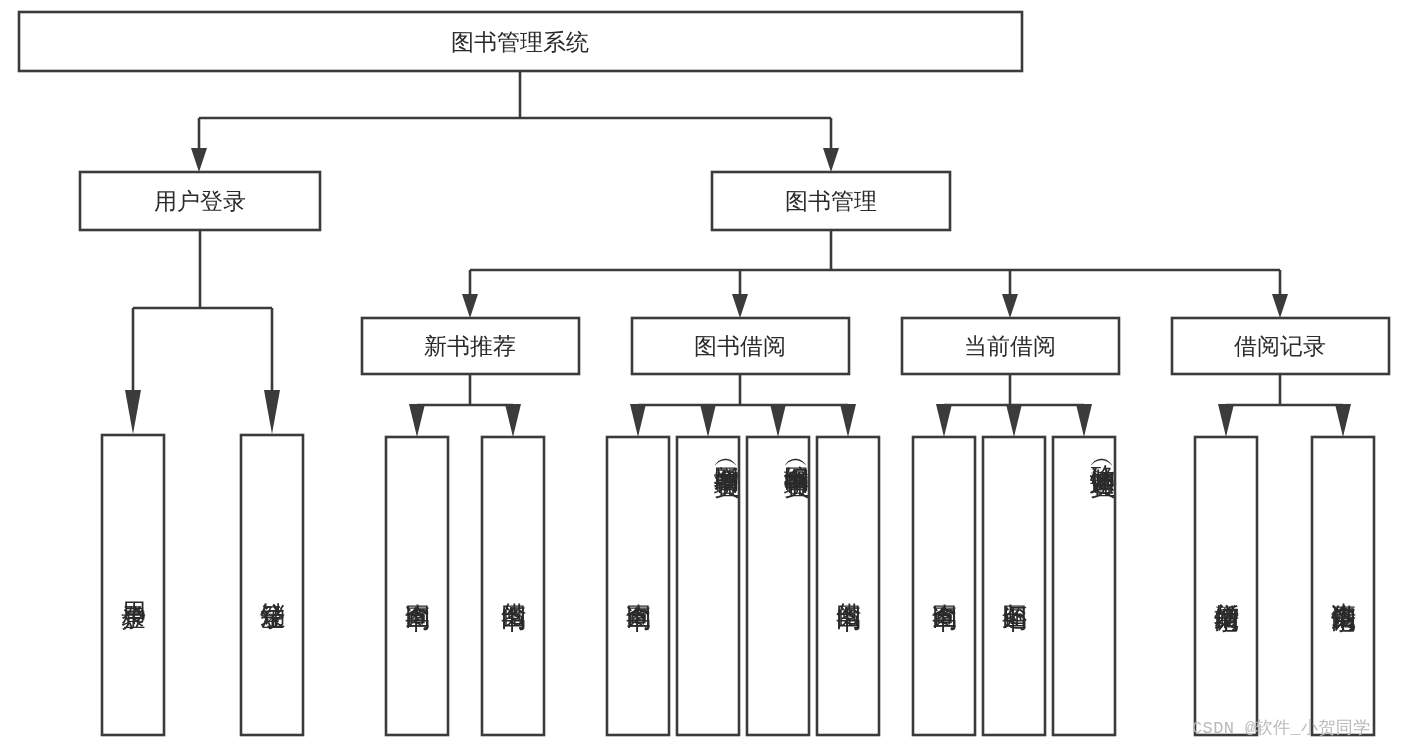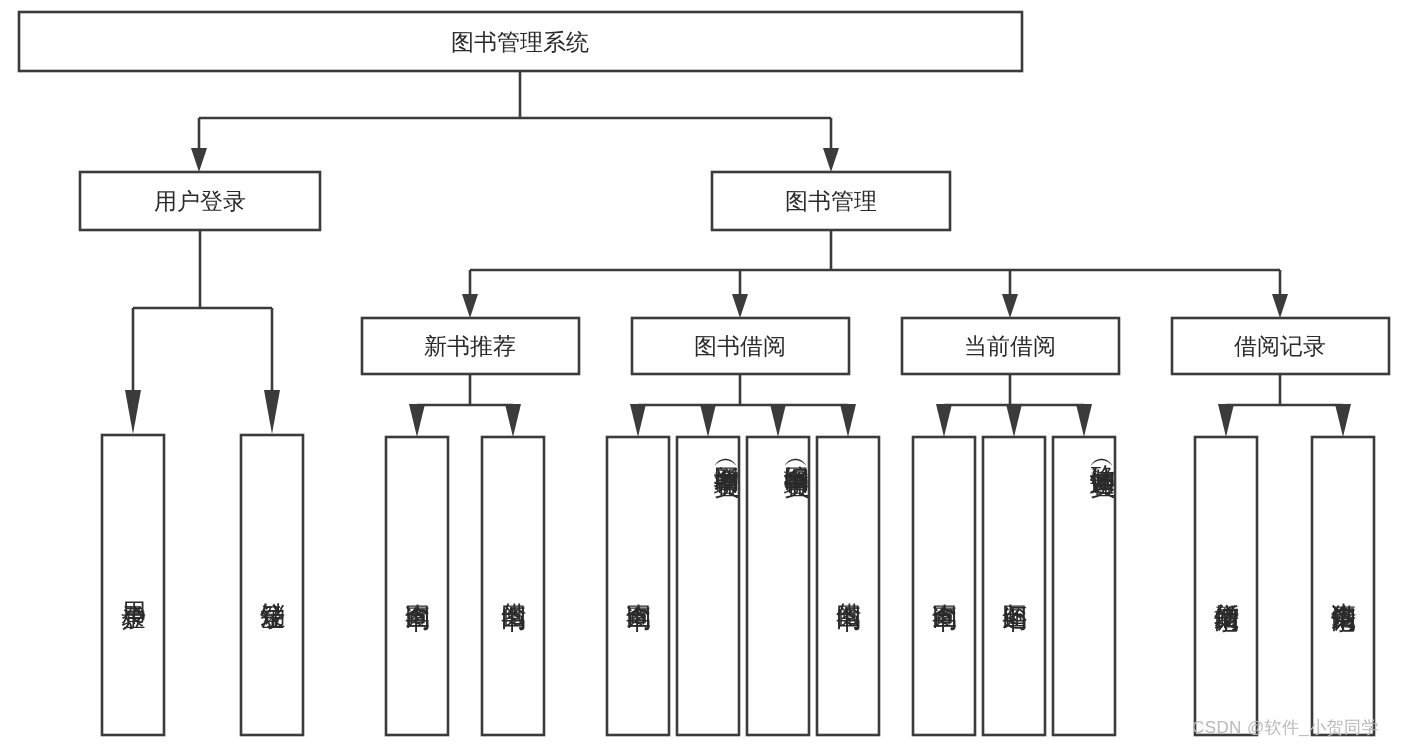--- a/index.html
+++ b/index.html
@@ -63,21 +63,21 @@
   }
   .node-label-v.centered {
     display: flex;
     align-items: center;
     justify-content: center;
   }
   .watermark {
     position: absolute;
     left: 1192px;
     top: 716px;
-    font-family: Liberation Sans, sans-serif;
+    font-family: Liberation Mono, monospace;
     font-size: 17px;
     color: #b9b9b9;
     white-space: nowrap;
     letter-spacing: 0.4px;
   }
 </style>
 </head>
 <body>
 
 <div id="diagram-root">

